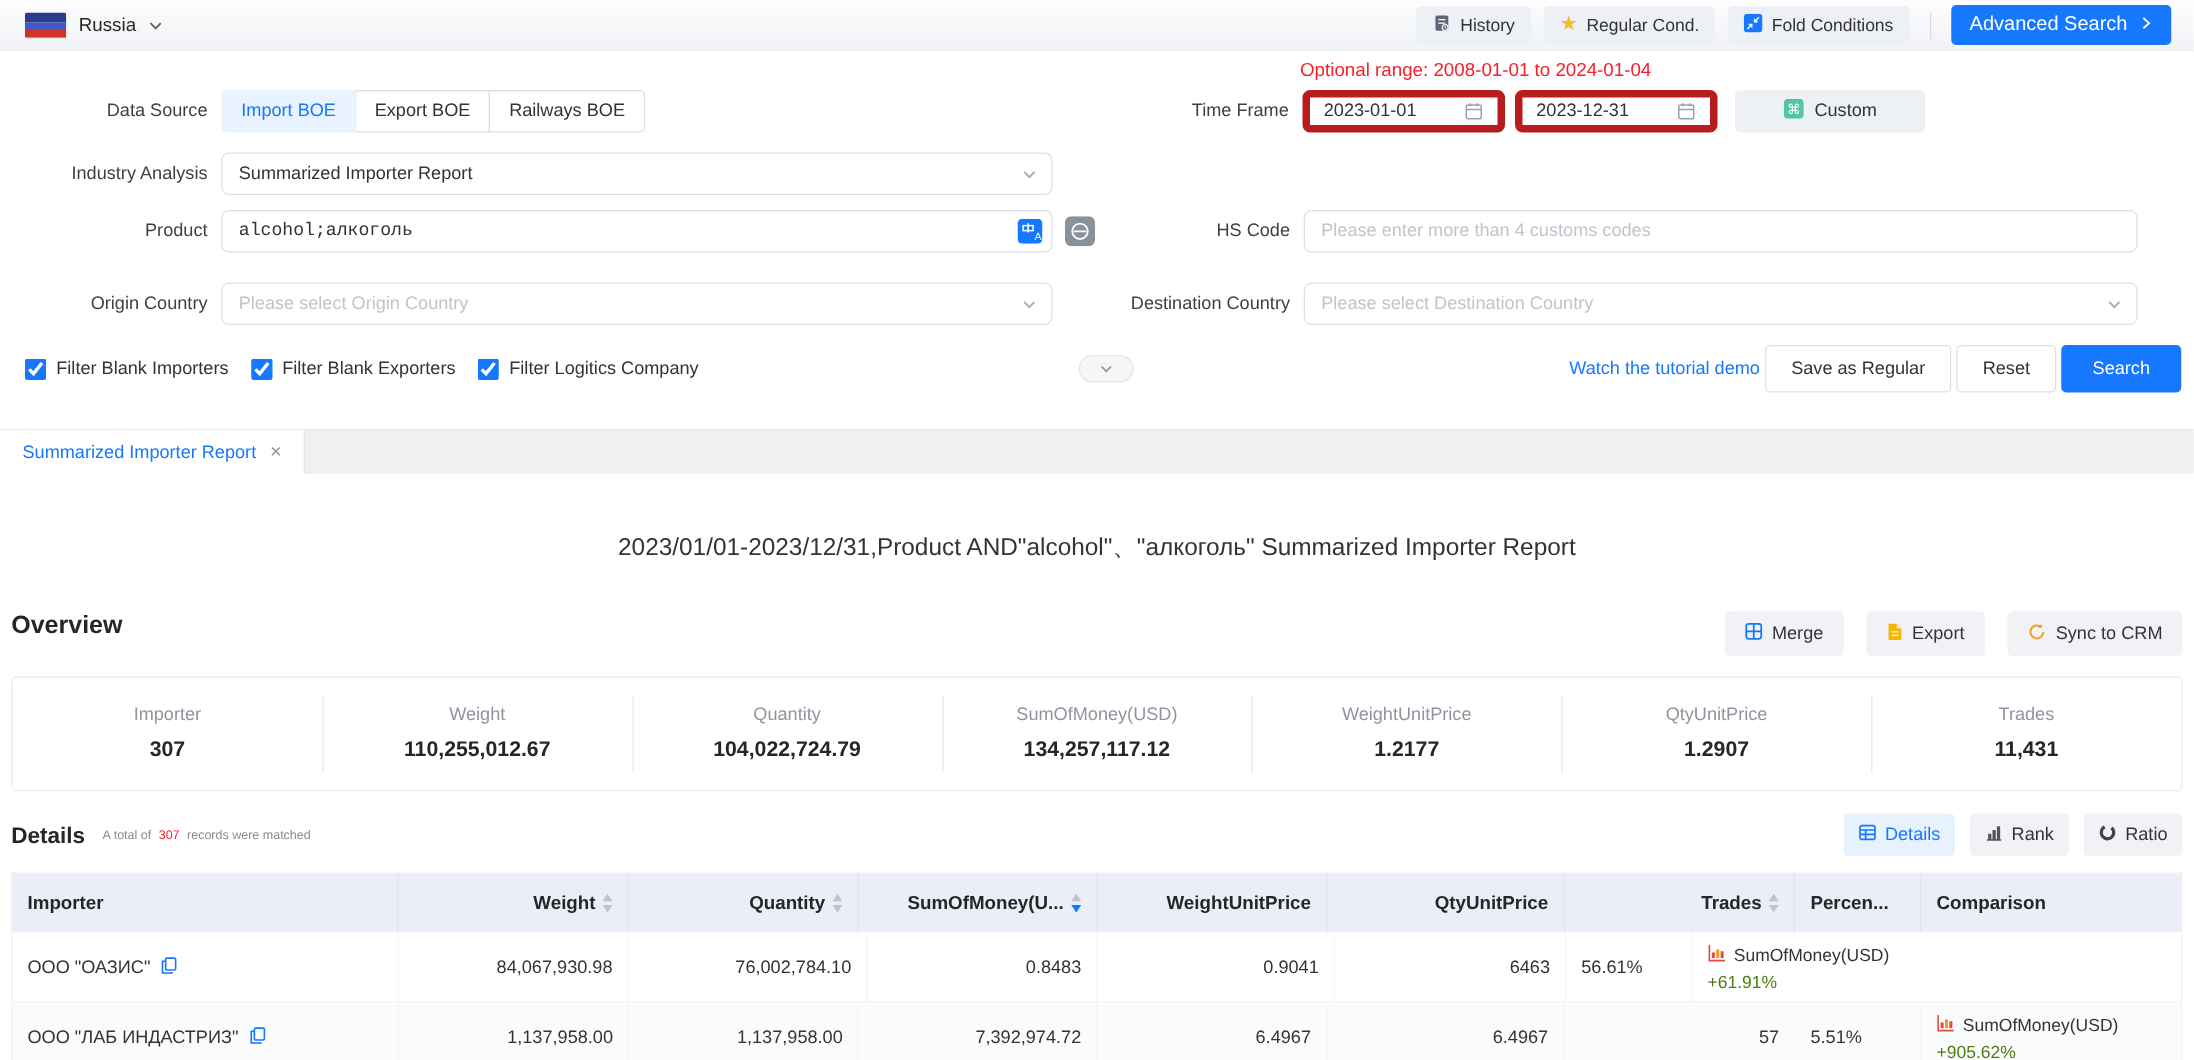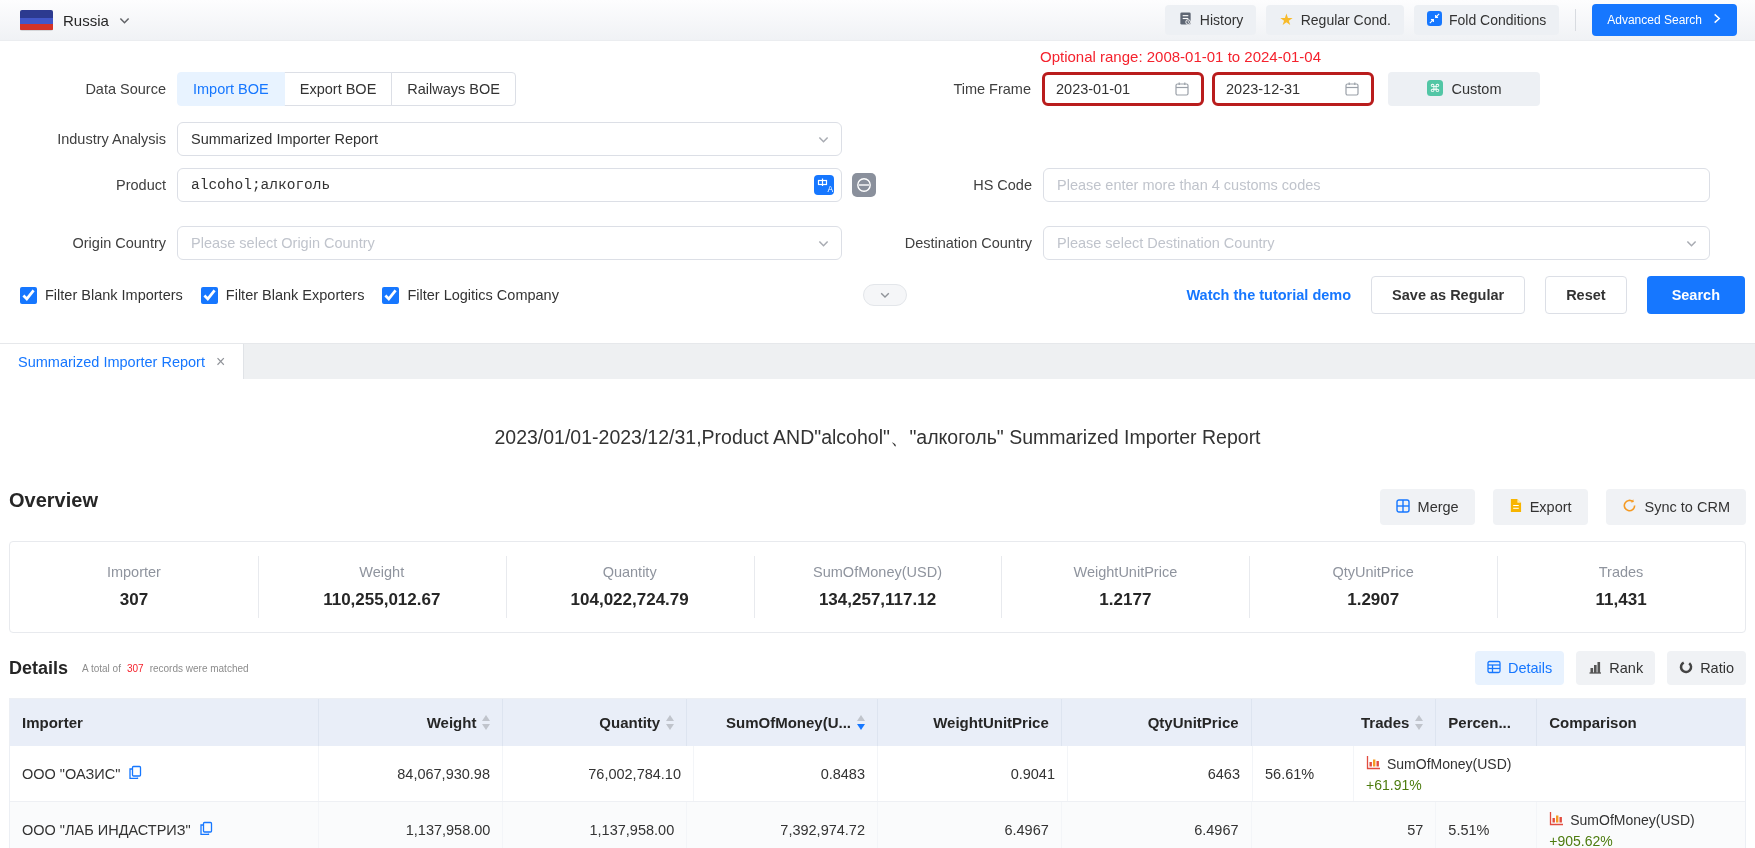--- a/index.html
+++ b/index.html
@@ -15,39 +15,39 @@
           box-shadow:inset 0 0 0 1px rgba(0,0,0,.12); }
   .flag .s1 { flex:1.3; background:#2c3a90; } .flag .s2 { flex:1; background:#4257c8; } .flag .s3 { flex:1; background:#d33327; }
   .country-name { margin-left:10px; font-size:15px; color:#262626; }
   .chev { display:inline-flex; }
   .country-select .chev { margin-left:9px; }
   .topbar-right { margin-left:auto; display:flex; align-items:center; gap:10px; }
   .tb-btn { height:30px; display:flex; align-items:center; gap:7px; padding:0 13px; background:#edf0f4;
             border-radius:4px; font-size:14px; color:#333; cursor:pointer; white-space:nowrap; }
   .tb-divider { width:1px; height:22px; background:#d8dbe0; margin:0 6px; }
   .adv-btn { height:32px; display:flex; align-items:center; gap:9px; padding:0 15px; background:#1677ff;
-             color:#fff; border-radius:4px; font-size:12px; cursor:pointer; }
+             color:#fff; border-radius:4px; font-size:16px; cursor:pointer; }
 
   
   .form-section { position:relative; background:#fff; padding:31px 0 0 0; }
   .optional-range { position:absolute; left:1040px; top:7px; font-size:15px; color:#f5222d; }
   .form-row { display:flex; align-items:center; margin-bottom:16px; padding-right:45px; }
   .f-label { width:166px; text-align:right; font-size:14.5px; color:#404040; flex:none; }
   .left-ctl { margin-left:11px; }
   .right-part { margin-left:auto; display:flex; align-items:center; }
   .f-label-r { width:130px; text-align:right; font-size:14.5px; color:#404040; flex:none; margin-right:11px; }
 
   .seg-group { display:flex; height:34px; }
   .seg { display:flex; align-items:center; padding:0 15px; font-size:14.5px; border:1px solid #dcdfe6;
          background:#fff; color:#333; cursor:pointer; margin-left:-1px; }
   .seg:first-child { margin-left:0; border-radius:4px 0 0 4px; }
   .seg:last-child { border-radius:0 4px 4px 0; }
   .seg.active { background:#e8f3ff; border-color:#e8f3ff; color:#1677ff; position:relative; z-index:1; }
 
-  .date-input { width:162px; height:34px; border:3px solid #b91c1c; border-radius:6px; background:#fff;
+  .date-input { width:162px; height:34px; border:6px solid #b91c1c; border-radius:6px; background:#fff;
                 display:flex; align-items:center; padding:0 11px; font-size:14.5px; color:#333; cursor:pointer; }
   .date-input + .date-input { margin-left:8px; }
   .date-input .cal { margin-left:auto; display:inline-flex; }
   .custom-btn { margin-left:14px; width:152px; height:34px; background:#edf0f4; border-radius:4px;
                 display:flex; align-items:center; justify-content:center; gap:9px; font-size:14.5px; color:#333; cursor:pointer; }
 
   .select { position:relative; height:34px; border:1px solid #dcdfe6; border-radius:6px; background:#fff;
             display:flex; align-items:center; padding:0 30px 0 13px; font-size:14.5px; color:#333; cursor:pointer; }
   .select .chev { position:absolute; right:11px; top:10px; }
   .w-left { width:665px; } .w-right { width:667px; }
@@ -60,21 +60,21 @@
   .prod-input { width:665px; padding:0 40px 0 13px;font-family:Liberation Mono, monospace; }
   .hs-input { width:667px; padding:0 13px; }
   .translate-btn { position:absolute; right:8px; top:7px; width:20px; height:20px; cursor:pointer; }
   .match-btn { margin-left:10px; width:24px; height:24px; cursor:pointer; display:inline-flex; }
 
   .filters-row { display:flex; align-items:center; margin-top:12px; padding:0 10px 0 20px; }
   .cb-item { display:flex; align-items:center; gap:8px; margin-right:18px; font-size:14.5px; color:#333; }
   .cb-item input { width:17px; height:17px; accent-color:#1677ff; cursor:pointer; }
   .collapse-pill { margin-left:286px; width:44px; height:22px; background:#f5f6f8; border:1px solid #e3e6ea;
                    border-radius:12px; display:flex; align-items:center; justify-content:center; cursor:pointer; }
-  .actions { margin-left:auto; display:flex; align-items:center; gap:20px;font-weight:bold; }
+  .actions { margin-left:auto; display:flex; align-items:center; gap:4px; }
   .link { color:#1677ff; font-size:14.5px; cursor:pointer; }
   .ghost-btn { height:38px; padding:0 20px; border:1px solid #dcdfe6; border-radius:4px; background:#fff;
                font-size:14.5px; color:#333; display:flex; align-items:center; cursor:pointer; }
   .primary-btn { height:38px; padding:0 25px; border-radius:4px; background:#1677ff; color:#fff;
                  font-size:14.5px; display:flex; align-items:center; cursor:pointer; }
   .form-spacer { height:29px; }
 
   
   .tabstrip { height:36px; background:#eef0f2; border-top:1px solid #e6e8eb; display:flex; }
   .tab-active { background:#fff; display:flex; align-items:center; gap:11px; padding:0 18px;

